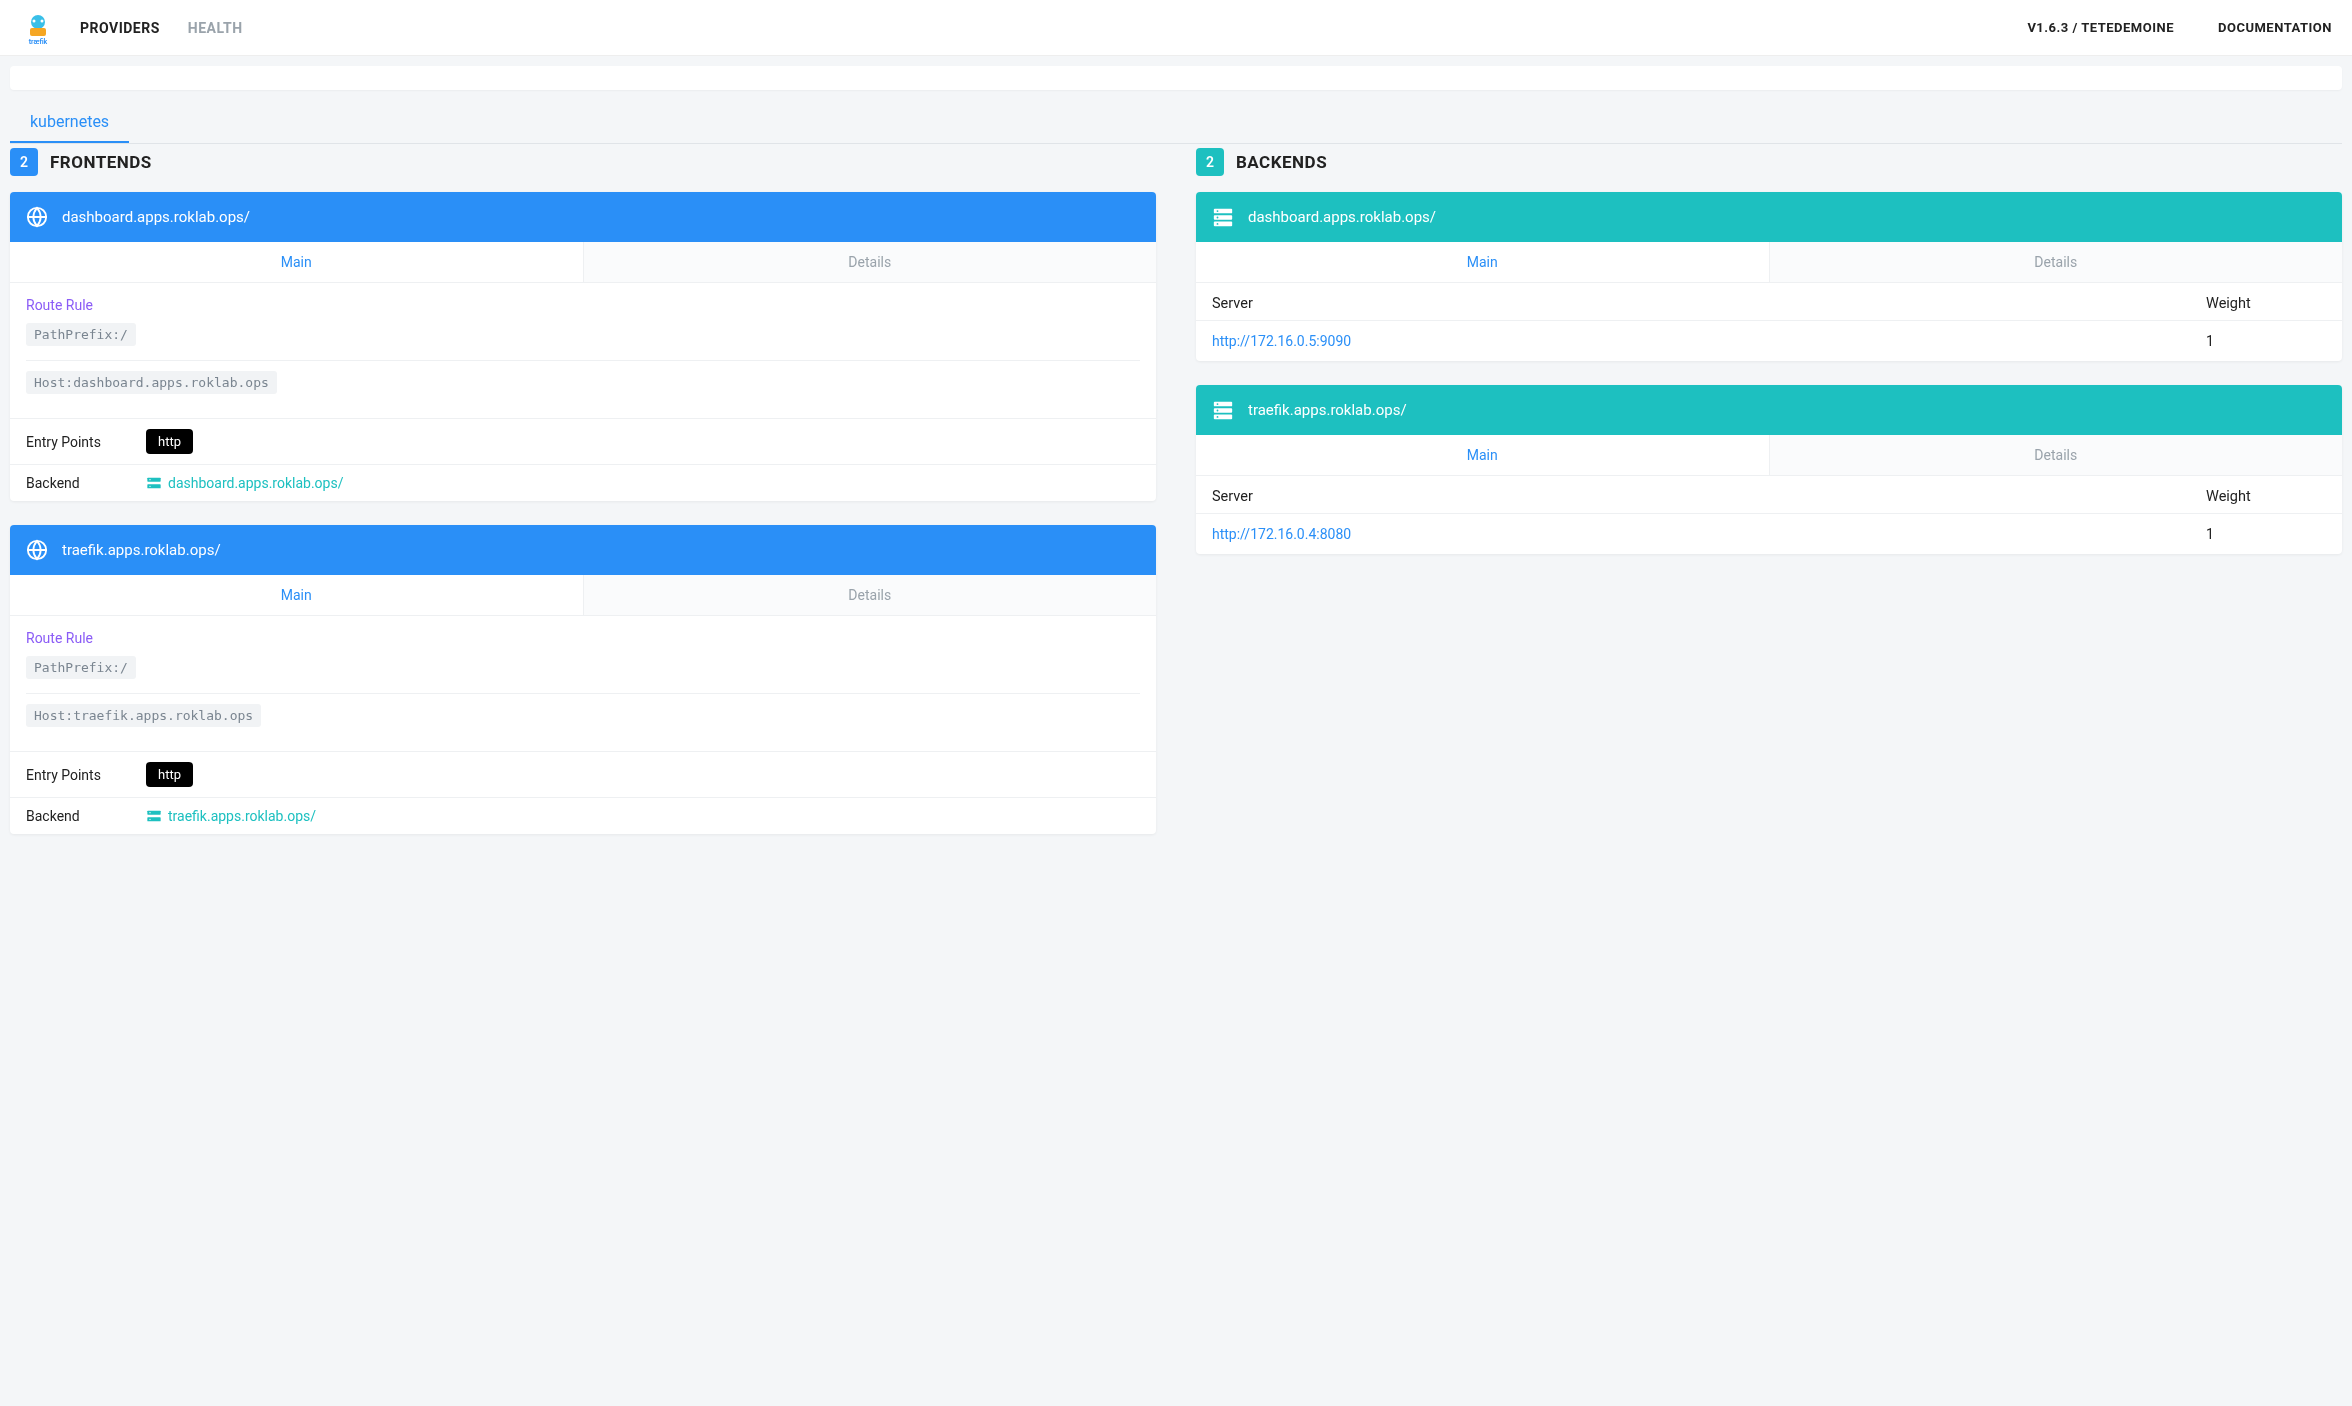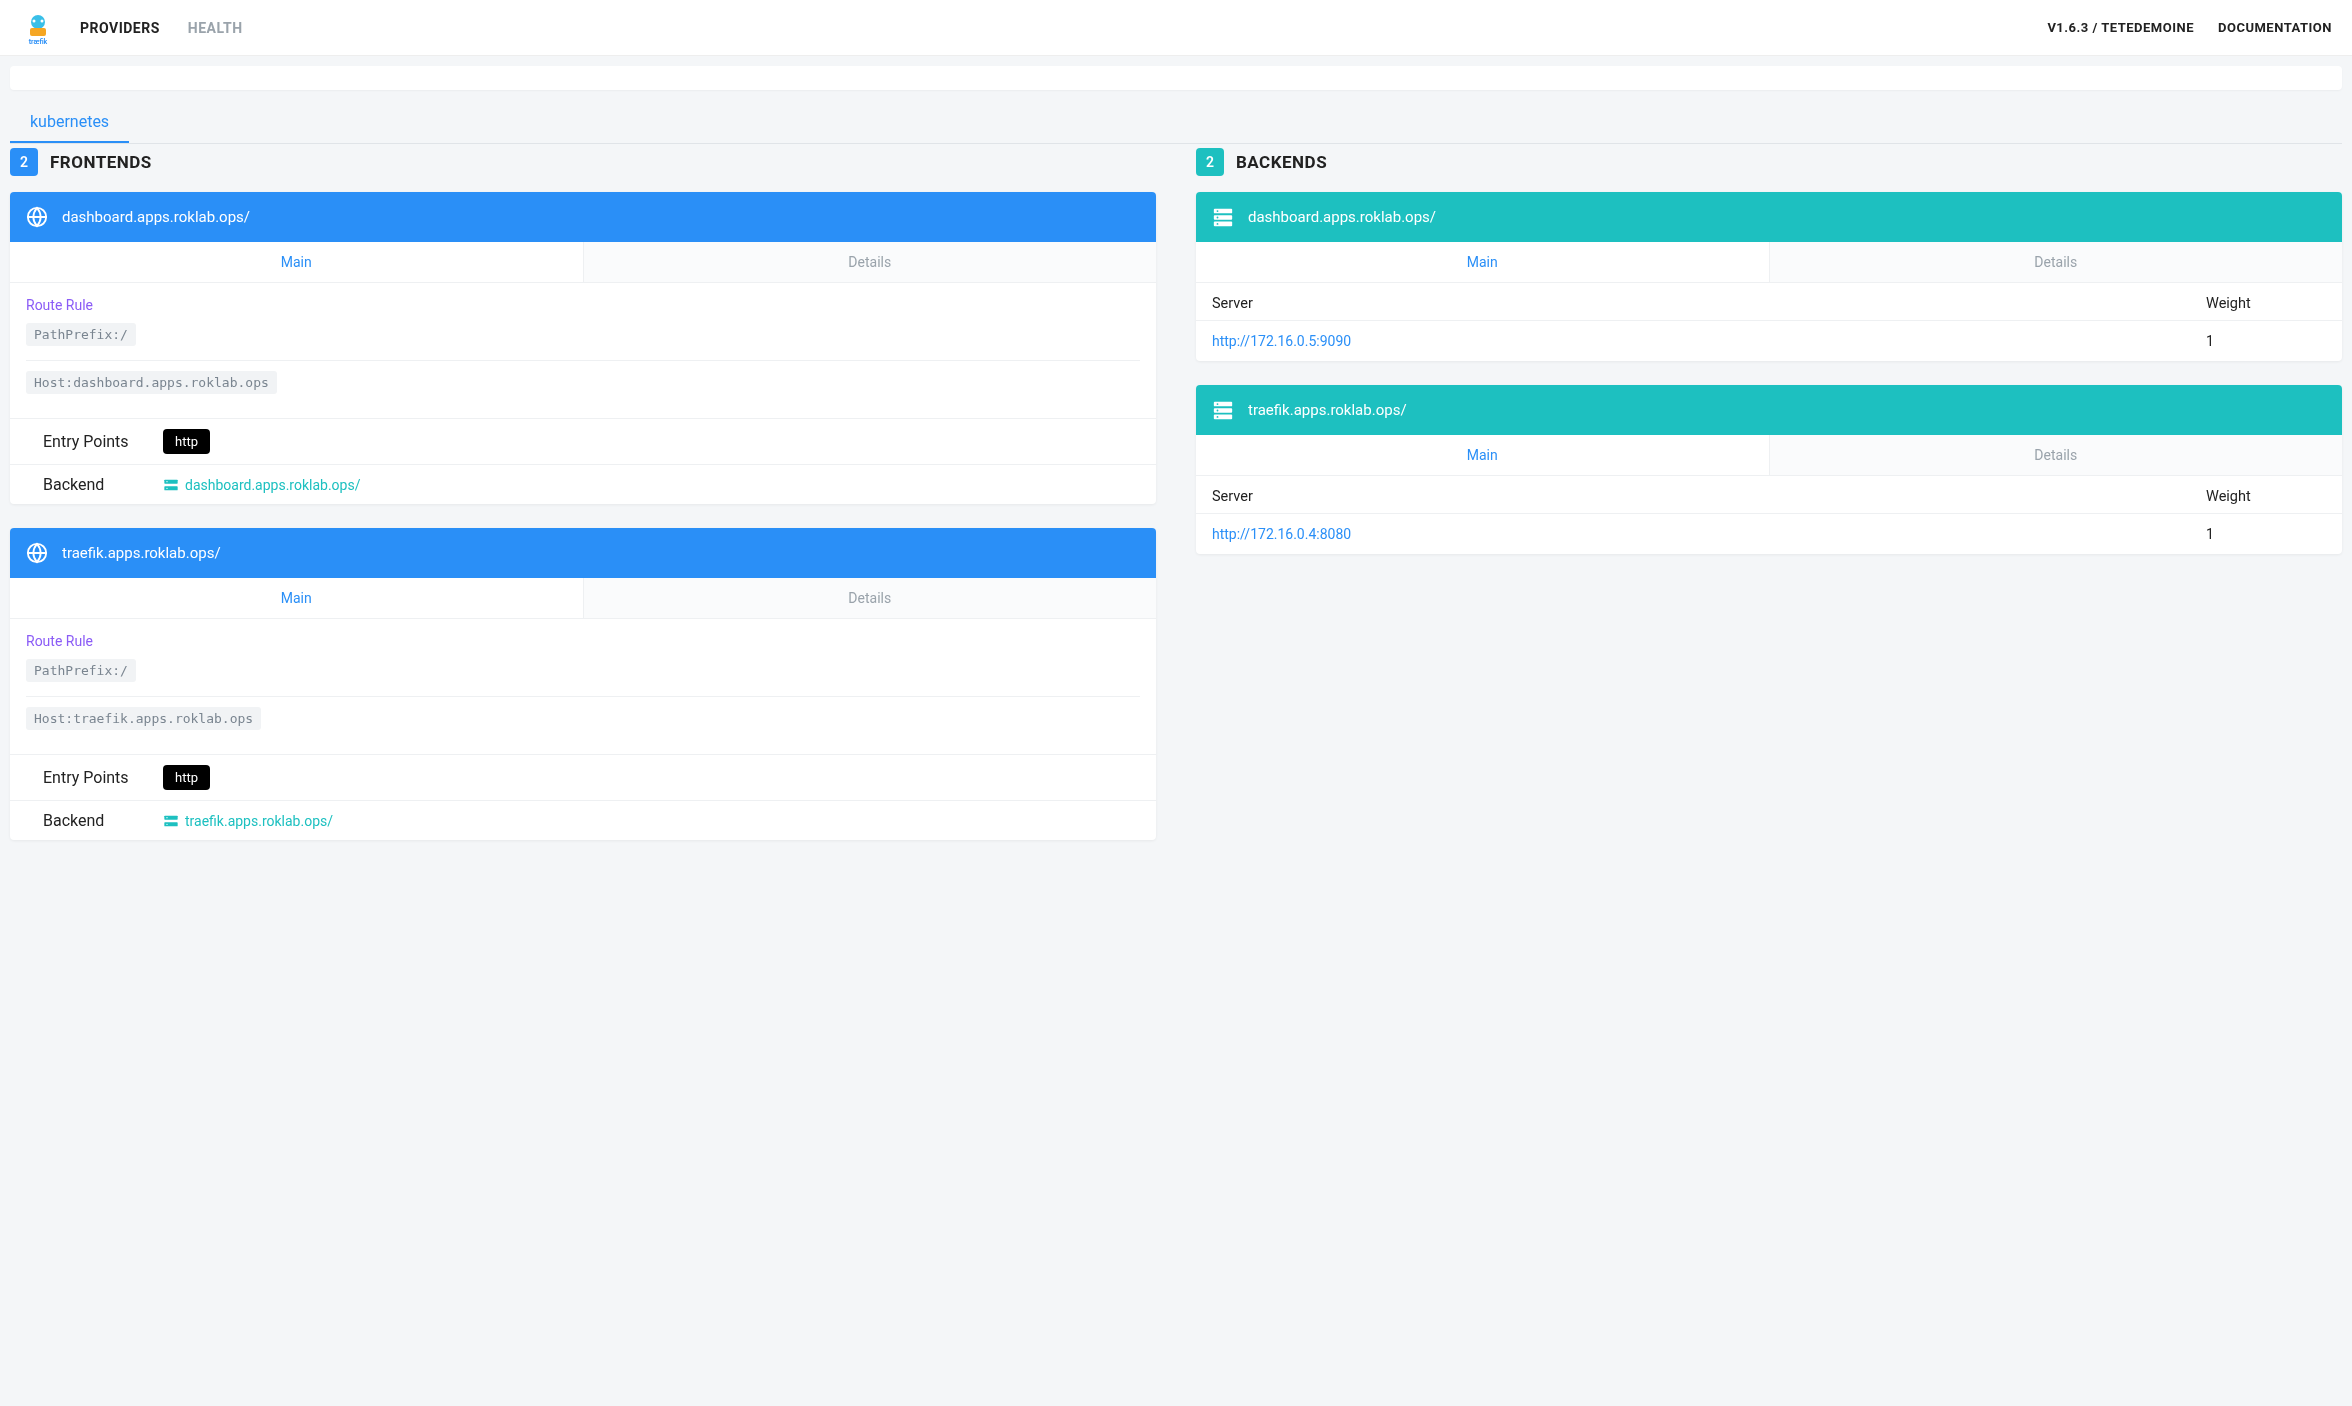--- a/index.html
+++ b/index.html
@@ -28,21 +28,21 @@
 .nav-left { display: flex; gap: 28px; }
 .nav-link {
   font-weight: 700;
   font-size: 14px;
   letter-spacing: 0.5px;
   text-transform: uppercase;
   color: #9aa3ab;
   cursor: pointer;
 }
 .nav-link.active { color: #222; }
-.nav-right { margin-left: auto; display: flex; gap: 24px; }
+.nav-right { margin-left: auto; display: flex; gap: 44px; }
 .nav-right-item {
   font-weight: 700;
   font-size: 13px;
   letter-spacing: 0.5px;
   color: #222;
   cursor: pointer;
 }
 
 .container { padding: 10px; }
 
@@ -157,22 +157,21 @@
   margin: 6px 0 10px;
 }
 .row {
   display: flex;
   align-items: center;
   padding: 10px 16px;
   border-top: 1px solid #eef0f2;
 }
 .row-label {
   width: 120px;
-  font-size: 16px;
-  margin-left: 17px;
+  font-size: 14px;
 }
 .http-badge {
   background: #000000;
   color: #fff;
   padding: 5px 12px;
   border-radius: 4px;
   font-size: 13px;
 }
 .backend-link {
   color: #1dc0c0;

